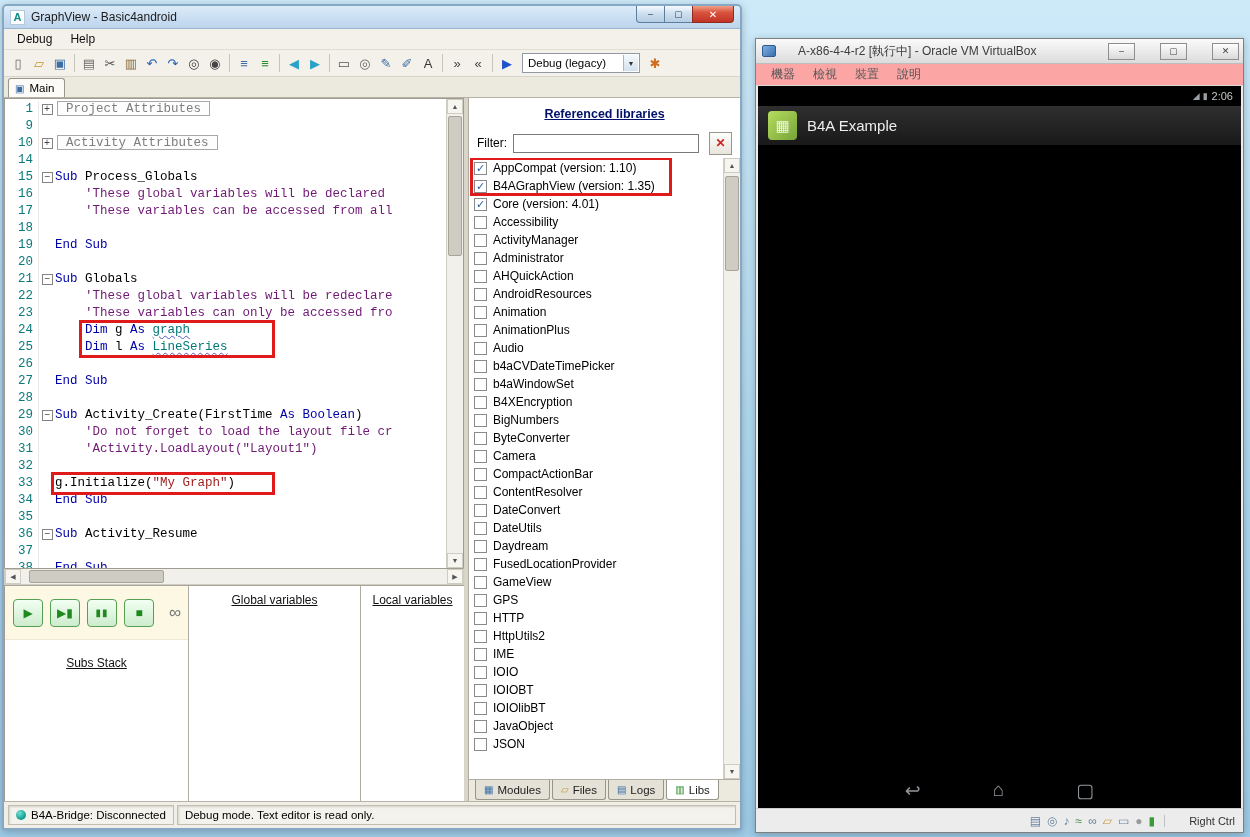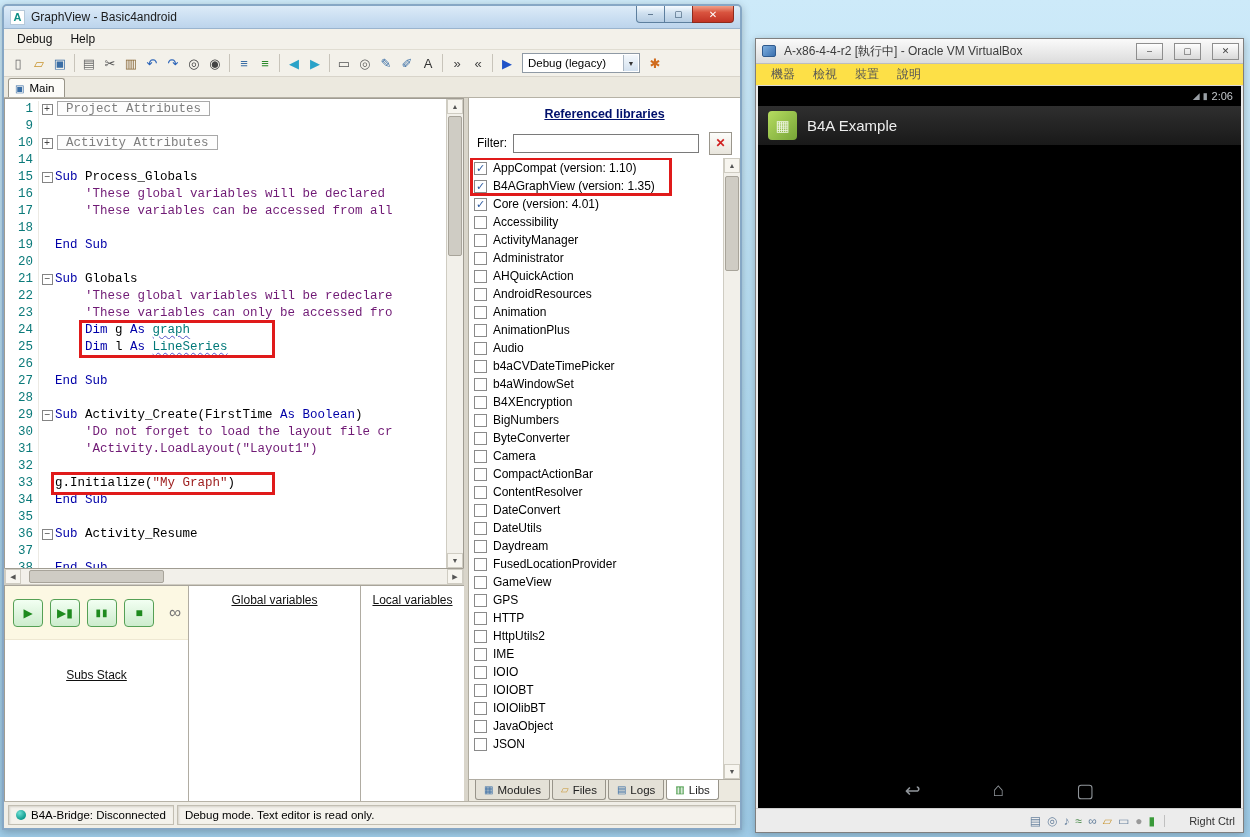--- a/index.html
+++ b/index.html
@@ -93,21 +93,21 @@
   .bottom-panel { height:216px; flex:none; display:flex; background:#fff; border-top:1px solid #a8a49a; border-left:1px solid #a09c92; }
   .bp-left { width:184px; flex:none; border-right:1px solid #b0aca2; display:flex; flex-direction:column; }
   .btn-strip { height:54px; background:#fcf8e3; display:flex; align-items:center; gap:7px; padding-left:8px; border-bottom:1px solid #eee8d2; }
   .gbtn {
     width:30px; height:28px; border:1px solid #55a055; border-radius:4px;
     background:linear-gradient(#f2fff2,#cdeccd); color:#1e8a1e; font-size:12px;
     display:flex; align-items:center; justify-content:center;
   }
   .gbtn.pause { font-size:10px; letter-spacing:1px; }
   .link-ico { font-size:17px; color:#777; margin-left:8px; }
-  .subs-stack { margin-top:28px; text-align:center; text-decoration:underline; color:#111; }
+  .subs-stack { margin-top:16px; text-align:center; text-decoration:underline; color:#111; }
   .bp-mid { width:172px; flex:none; border-right:1px solid #b0aca2; }
   .bp-right { flex:1; }
   .panel-head { text-align:center; margin-top:7px; text-decoration:underline; color:#111; }
 
   
   .libs-header { text-align:center; padding-top:9px; height:30px; flex:none; font-weight:bold; text-decoration:underline; color:#00106b; font-size:12.5px; }
   .filter-row { height:30px; flex:none; display:flex; align-items:center; padding:0 8px 0 8px; gap:6px; }
   .filter-row label { color:#000; }
   .filter-input { flex:1; height:19px; border:1px solid #7a7a7a; background:#fff; font-size:12px; padding:0 3px; outline:none; }
   .filter-clear { width:23px; height:23px; flex:none; border:1px solid #9a968c; background:linear-gradient(#fdfdfb,#e8e5dc); color:#d02020; font-weight:bold; font-size:12px; display:flex; align-items:center; justify-content:center; margin-left:4px; }
@@ -130,25 +130,25 @@
   .bridge-dot { width:10px; height:10px; border-radius:50%; background:radial-gradient(circle at 35% 30%, #6fe0d4, #0f9b8e 70%); flex:none; }
 
   .red-box { position:absolute; border:3px solid #e01a1a; z-index:6; pointer-events:none; }
 
   
   .vbox {
     position:absolute; left:755px; top:38px; width:489px; height:795px;
     border:1px solid #7f7f7f; background:#ececec; display:flex; flex-direction:column;
     box-shadow:0 2px 8px rgba(0,0,0,.25);
   }
-  .vb-title { height:25px; flex:none; display:flex; align-items:center; gap:8px; padding:0 4px 0 6px; background:linear-gradient(#fafafa,#dcdcdc); border-bottom:1px solid #bdbdbd; }
+  .vb-title { height:25px; flex:none; display:flex; align-items:center; gap:22px; padding:0 4px 0 6px; background:linear-gradient(#fafafa,#dcdcdc); border-bottom:1px solid #bdbdbd; }
   .vb-ico { width:14px; height:12px; flex:none; border-radius:2px; background:linear-gradient(135deg,#7fb0e0,#3a6fae); border:1px solid #2f5a8e; }
   .vb-title-text { flex:1; font-size:12px; color:#3c3c3c; white-space:nowrap; overflow:hidden; }
   .vb-btn { width:27px; height:17px; border:1px solid #8e8e8e; background:linear-gradient(#fefefe,#d9d9d9); margin-left:3px; font-size:9px; color:#444; display:flex; align-items:center; justify-content:center; flex:none; }
-  .vb-menu { height:22px; flex:none; display:flex; align-items:center; background:#fde047; border-bottom:1px solid #dadada; padding-left:6px; }
+  .vb-menu { height:22px; flex:none; display:flex; align-items:center; background:#fca5a5; border-bottom:1px solid #dadada; padding-left:6px; }
   .vb-menu-item { padding:2px 9px; color:#555; font-size:12px; }
   .vb-screen { flex:1; min-height:0; margin:0 2px; background:#000; display:flex; flex-direction:column; }
   .and-status { height:20px; flex:none; display:flex; align-items:center; justify-content:flex-end; gap:4px; padding-right:8px; color:#c3c7cb; font-size:11px; }
   .and-sicon { font-size:9px; color:#9aa0a6; }
   .and-actionbar { height:40px; flex:none; display:flex; align-items:center; gap:10px; padding-left:10px; background:linear-gradient(#2f2f2f,#191919); border-bottom:1px solid #000; }
   .and-appicon { width:29px; height:29px; flex:none; border-radius:4px; background:linear-gradient(135deg,#b6dd60,#76a437); color:rgba(255,255,255,.85); font-size:15px; display:flex; align-items:center; justify-content:center; }
   .and-apptitle { color:#ededed; font-size:15px; }
   .and-body { flex:1; background:#000; }
   .and-nav { height:36px; flex:none; display:flex; align-items:center; justify-content:center; gap:72px; background:#000; }
   .and-nav .nicon { color:#8f9499; font-size:19px; }

